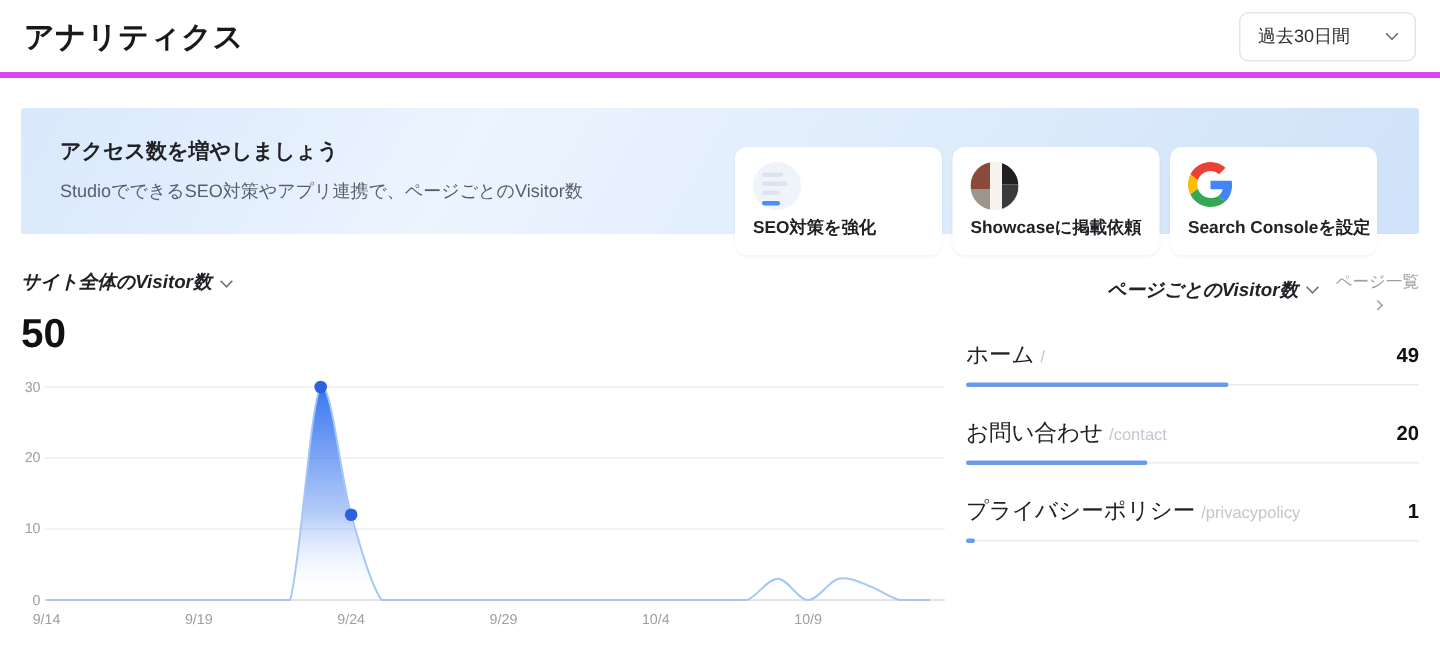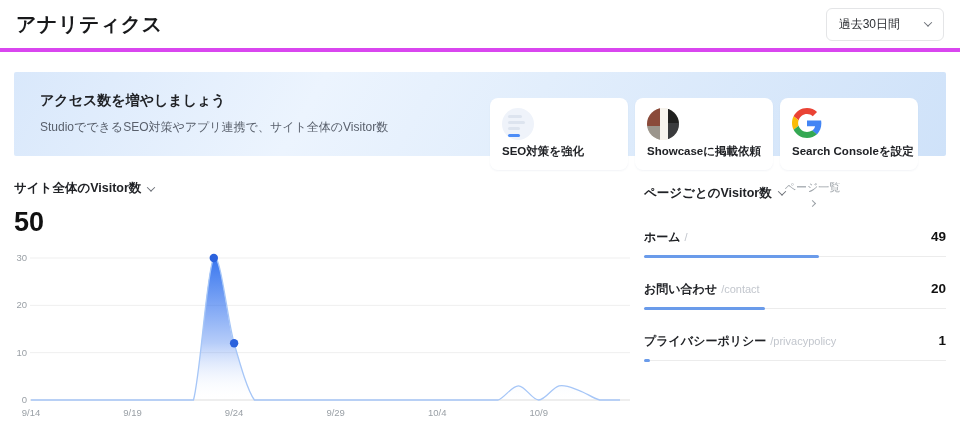--- a/index.html
+++ b/index.html
@@ -43,52 +43,52 @@
   .show-ic .b2{position:absolute;left:0;bottom:0;width:40%;height:45%;background:#9b958c;}
   .show-ic .b3{position:absolute;left:40%;top:0;width:26%;height:100%;background:#f7f4ee;}
   .show-ic .b4{position:absolute;right:0;top:0;width:34%;height:48%;background:#20201f;}
   .show-ic .b5{position:absolute;right:0;bottom:0;width:34%;height:52%;background:#3a3b3d;}
 
   
   .main { display:flex; gap:14px; padding:24px 14px 0; }
   .col-left { width:616px; }
   .col-right { flex:1; }
   .metric-toggle { display:flex; align-items:center; gap:7px; background:none; border:none;
-    cursor:pointer; font-family:inherit; padding:0; }
+    cursor:pointer; font-family:inherit; padding:0;font-style:italic; }
   .metric-title { font-size:12.5px; font-weight:700; color:#202226; }
   .visitor-total { font-size:27px; font-weight:700; color:#111; margin-top:10px; }
   .chart-box { margin-top:6px; }
 
-  .panel-head { display:flex; align-items:center; justify-content:flex-start; }
+  .panel-head { display:flex; align-items:center; justify-content:flex-end;gap:12px; }
   .page-list-link { display:flex; align-items:center; gap:6px; background:none; border:none;
     cursor:pointer; font-family:inherit; font-size:11px; color:#9aa0a6; padding:0;flex-direction:column; }
   .prow { margin-top:14px; }
   .prow-top { display:flex; align-items:baseline; justify-content:space-between; padding-top:7px; }
-  .pname { font-size:12px; font-weight:700; color:#202226; }
+  .pname { font-size:15px; font-weight:400; color:#202226; }
   .ppath { font-size:11px; color:#c2c6cd; margin-left:4px; }
   .pval { font-size:13.5px; font-weight:700; color:#111; }
   .pbar { display:flex; align-items:center; margin-top:9px; }
   .pbar-fill { height:3px; background:#6a9bea; border-radius:3px; }
   .pbar-track { flex:1; height:1px; background:#ececec; }
 </style>
 </head>
 <body>
 
 <div class="header">
   <div class="page-title">アナリティクス</div>
   <button class="range-btn">
     <span>過去30日間</span>
     <span class="chev-down"></span>
   </button>
 </div>
 
 <div class="banner">
   <div class="banner-text">
     <div class="banner-title">アクセス数を増やしましょう</div>
-    <div class="banner-sub">StudioでできるSEO対策やアプリ連携で、サイト全体のVisitor数</div>
+    <div class="banner-sub">StudioでできるSEO対策やアプリ連携で、ページごとのVisitor数</div>
   </div>
   <div class="banner-cards">
     <div class="promo-card">
       <div class="icon-circle seo-ic">
         <div class="ln w1"></div>
           <div class="ln w2"></div>
           <div class="ln w3"></div>
           <div class="ln blue"></div>
       </div>
       <div class="card-label">SEO対策を強化</div>

